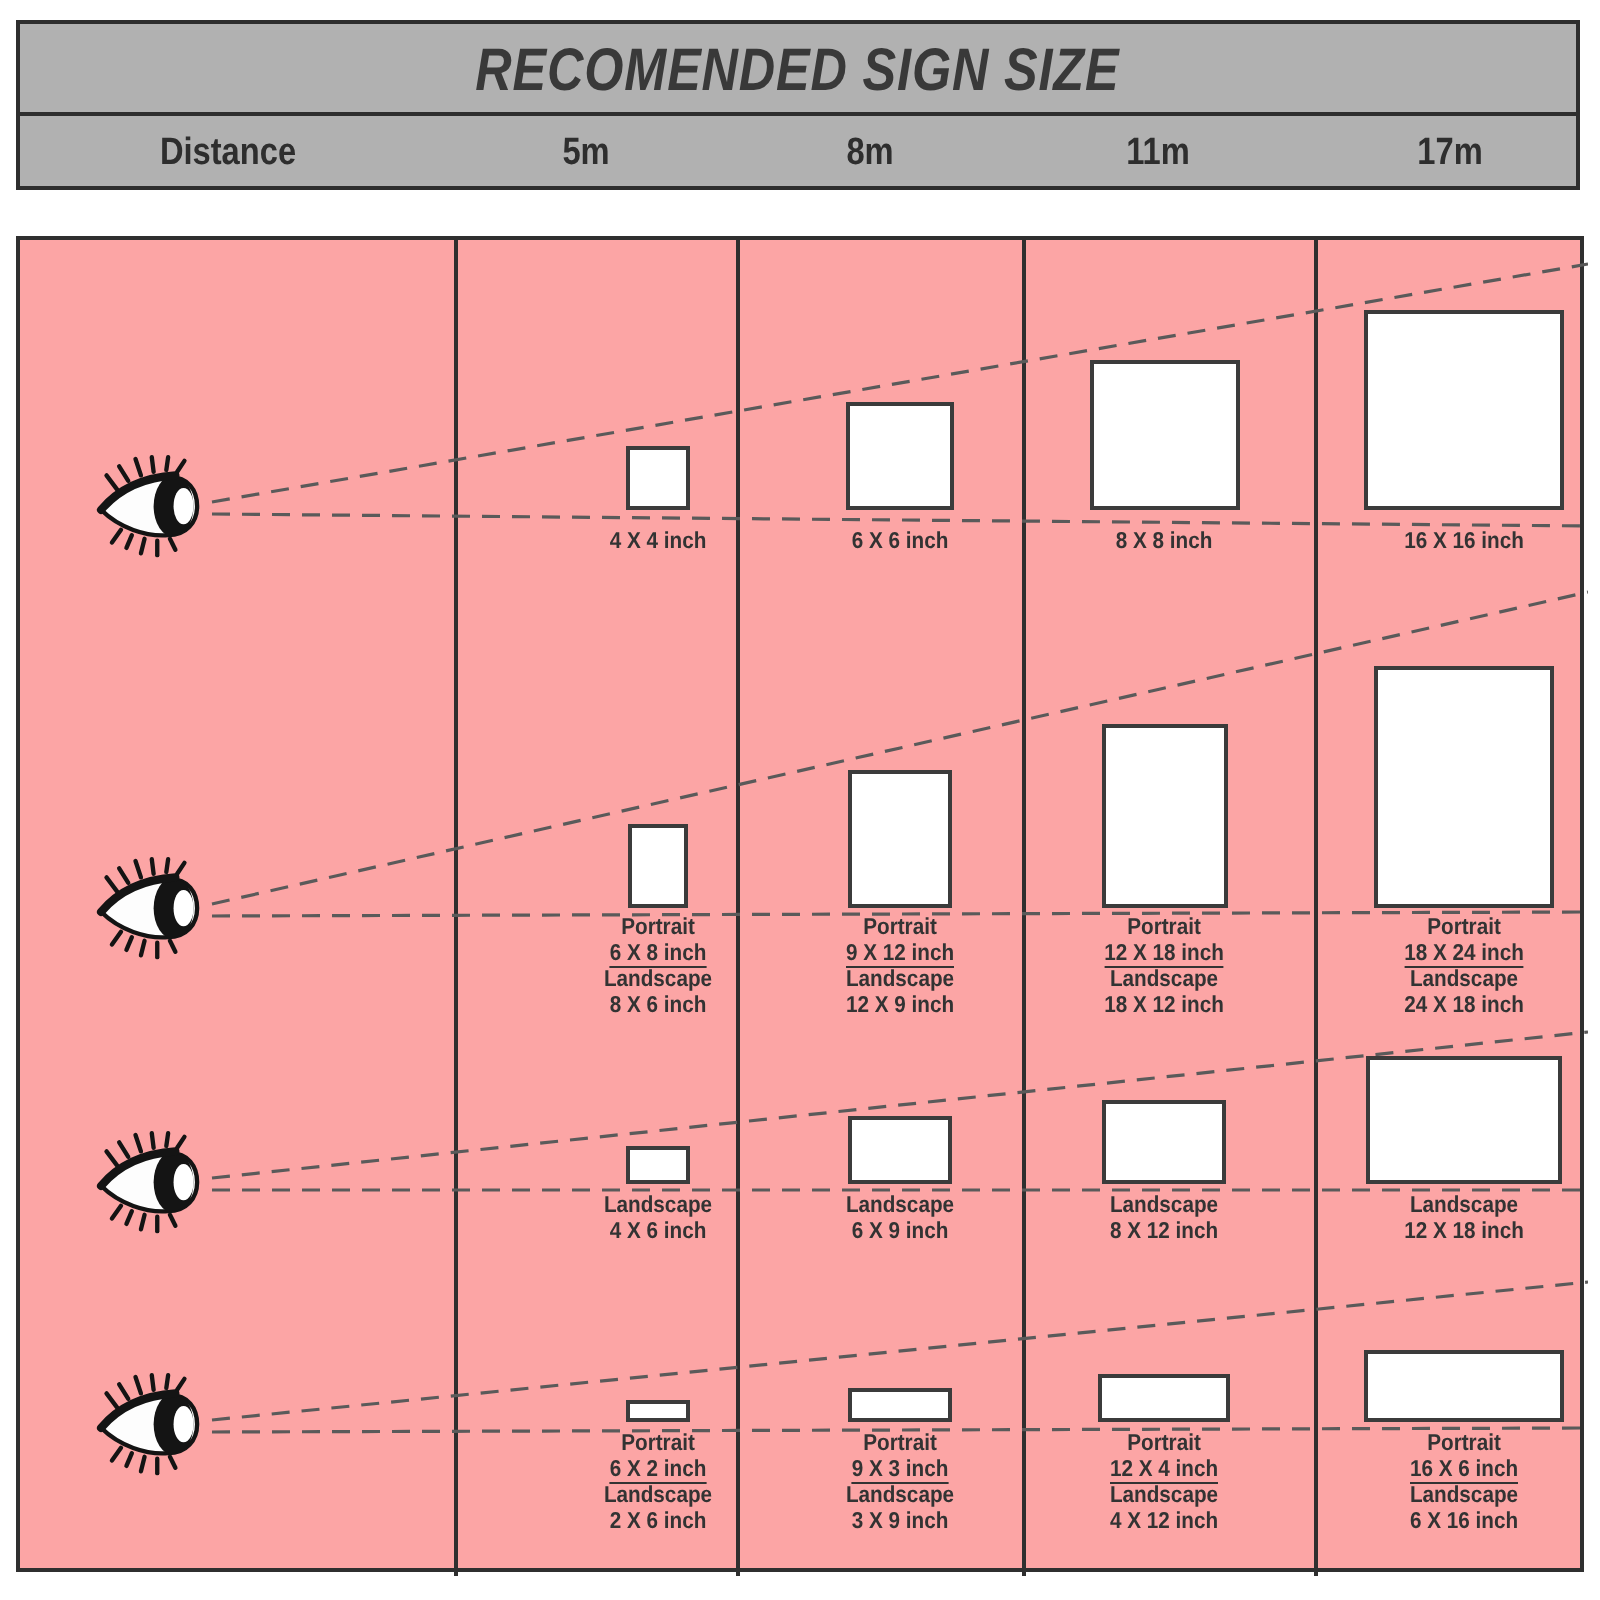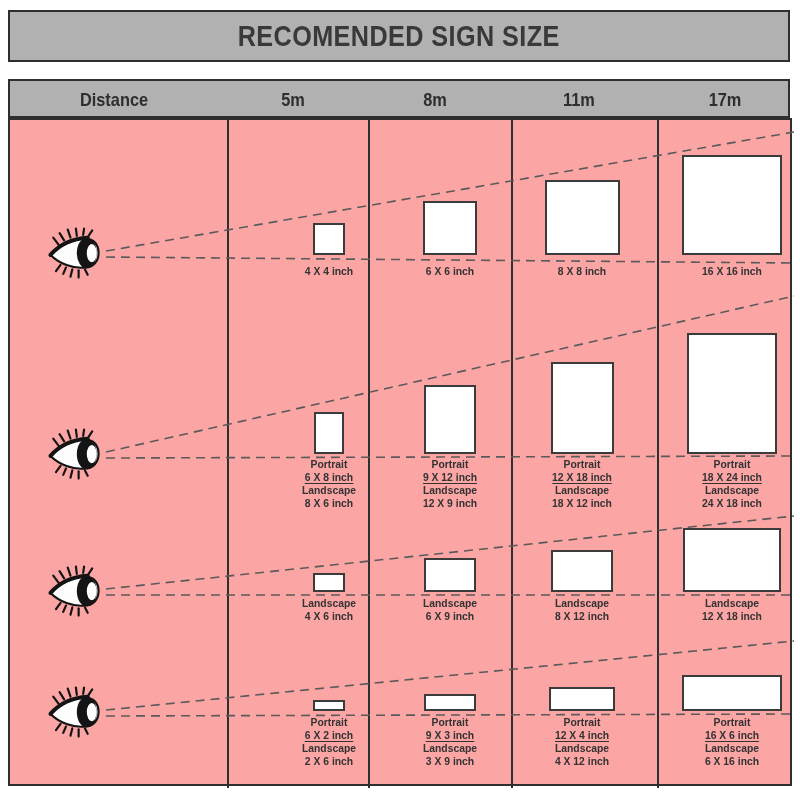--- a/index.html
+++ b/index.html
@@ -4,27 +4,27 @@
 <style>
   html,body{margin:0;padding:0;background:#ffffff;}
   #stage{
     position:relative;width:800px;height:800px;background:#ffffff;
     font-family:"Liberation Sans", sans-serif;overflow:hidden;
   }
   .bar{
     position:absolute;left:8px;width:782px;background:#b1b1b1;
     border:2px solid #2e2e2e;box-sizing:border-box;text-align:center;
   }
-  #title-bar{top:10px;height:52px;}
+  #title-bar{top:10px;height:52px;font-style:italic;}
   #title-bar .t{
     display:inline-block;line-height:48px;font-size:30px;font-weight:700;
     color:#393939;transform:scaleX(0.84);transform-origin:50% 50%;white-space:nowrap;
     letter-spacing:0.5px;
   }
-  #distance-bar{top:79px;height:39px;}
+  #distance-bar{top:56px;height:39px;}
   .dist-label{
     position:absolute;top:0;height:39px;line-height:37px;font-size:19px;font-weight:700;
     color:#2e2e2e;transform:translateX(-50%) scaleX(0.86);white-space:nowrap;
   }
   #body{
     position:absolute;left:8px;top:118px;width:784px;height:668px;
     background:#fca5a5;border:2px solid #2f2f2f;box-sizing:border-box;
   }
   #lines-svg{position:absolute;left:0;top:0;}
   .sign-rect{

